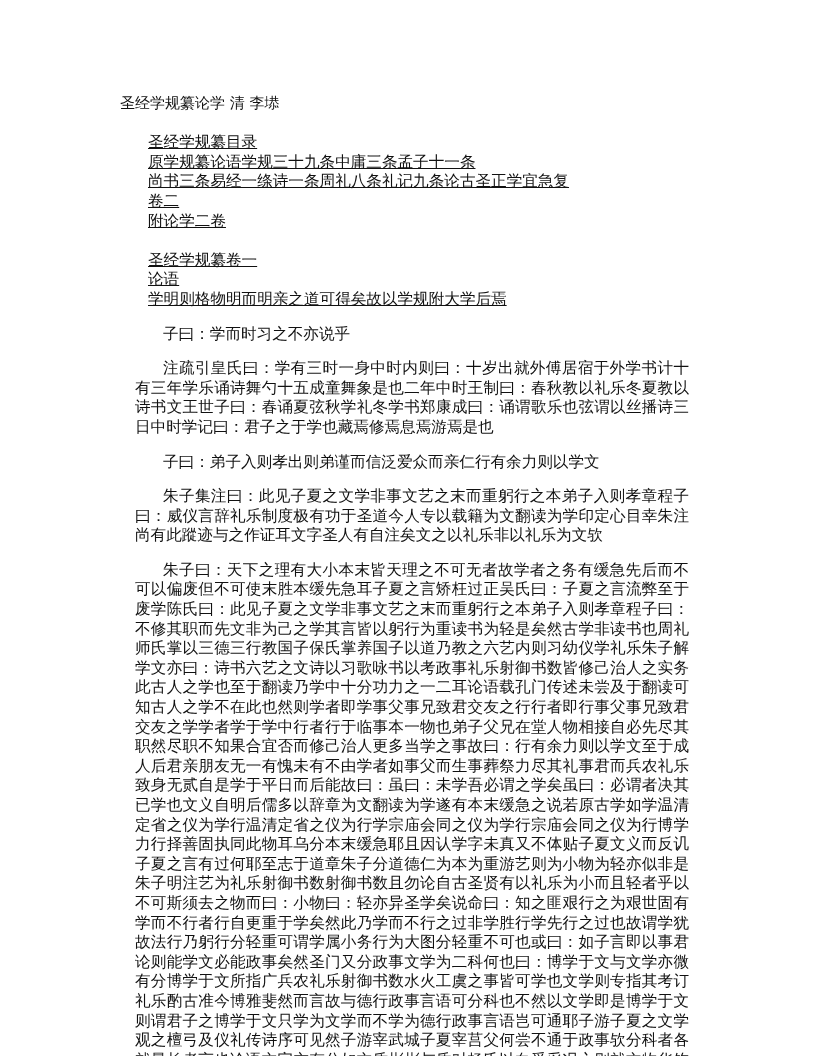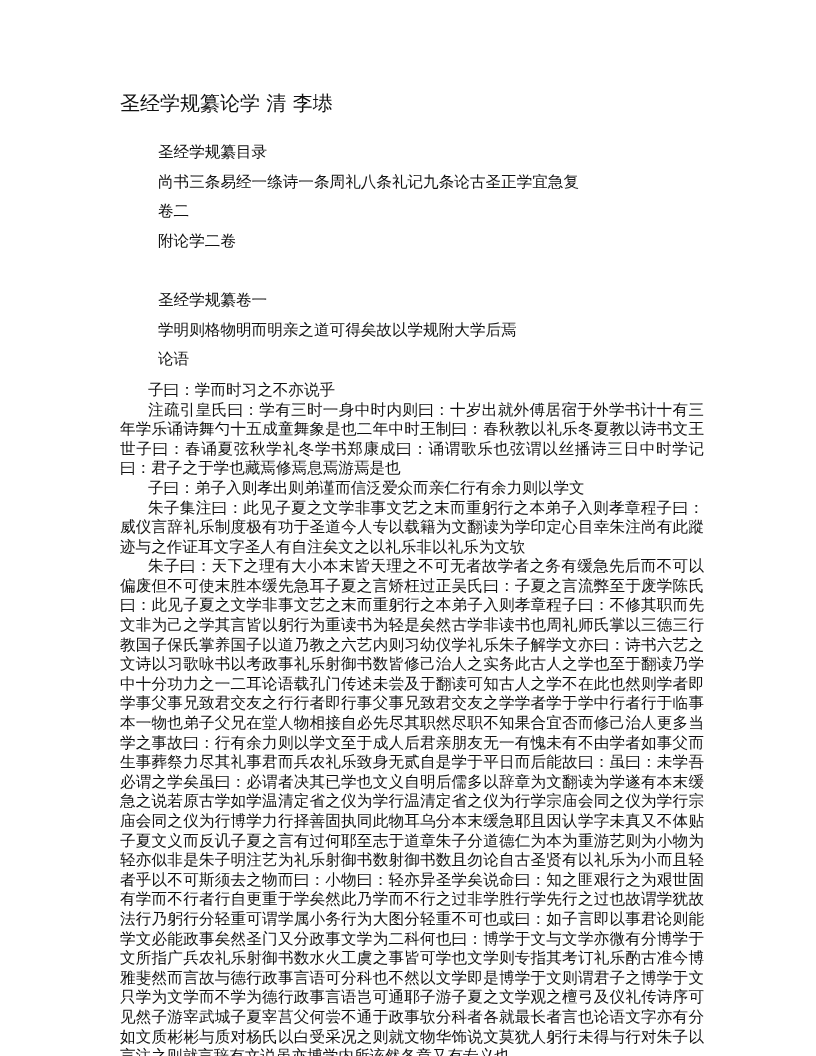--- a/index.html
+++ b/index.html
@@ -18,55 +18,56 @@
   .page {
     position: absolute;
     left: 120px;
     top: 94px;
     width: 584px;
     font-size: 15.6px;
     line-height: 19.6px;
   }
   .title {
     margin: 0;
-    font-size: 20px;
+    font-size: 15px;
     font-weight: normal;
     line-height: 19.6px;
   }
   .gap {
     height: 19.6px;
   }
   .ind {
     padding-left: 28px;
-    margin: 10px;
+    margin: 0;
+    text-decoration: underline;
   }
   .para {
-    margin: 0;
+    margin: 15px;
     text-indent: 28px;
     text-align: justify;
     text-justify: inter-character;
     word-break: break-all;
-    font-family: Liberation Serif, serif;
   }
 </style>
 </head>
 <body>
 
 <div class="page">
   <h1 class="title">圣经学规纂论学 清 李塨</h1>
   <div class="gap"></div>
 
   <p class="ind">圣经学规纂目录</p>
+  <p class="ind">原学规纂论语学规三十九条中庸三条孟子十一条</p>
   <p class="ind">尚书三条易经一绦诗一条周礼八条礼记九条论古圣正学宜急复</p>
   <p class="ind">卷二</p>
   <p class="ind">附论学二卷</p>
   <div class="gap"></div>
 
   <p class="ind">圣经学规纂卷一</p>
+  <p class="ind">论语</p>
   <p class="ind">学明则格物明而明亲之道可得矣故以学规附大学后焉</p>
-  <p class="ind">论语</p>
 
   <p class="para">子曰：学而时习之不亦说乎</p>
   <p class="para">注疏引皇氏曰：学有三时一身中时内则曰：十岁出就外傅居宿于外学书计十有三年学乐诵诗舞勺十五成童舞象是也二年中时王制曰：春秋教以礼乐冬夏教以诗书文王世子曰：春诵夏弦秋学礼冬学书郑康成曰：诵谓歌乐也弦谓以丝播诗三日中时学记曰：君子之于学也藏焉修焉息焉游焉是也</p>
   <p class="para">子曰：弟子入则孝出则弟谨而信泛爱众而亲仁行有余力则以学文</p>
   <p class="para">朱子集注曰：此见子夏之文学非事文艺之末而重躬行之本弟子入则孝章程子曰：威仪言辞礼乐制度极有功于圣道今人专以载籍为文翻读为学印定心目幸朱注尚有此蹤迹与之作证耳文字圣人有自注矣文之以礼乐非以礼乐为文欤</p>
   <p class="para">朱子曰：天下之理有大小本末皆天理之不可无者故学者之务有缓急先后而不可以偏废但不可使末胜本缓先急耳子夏之言矫枉过正吴氏曰：子夏之言流弊至于废学陈氏曰：此见子夏之文学非事文艺之末而重躬行之本弟子入则孝章程子曰：不修其职而先文非为己之学其言皆以躬行为重读书为轻是矣然古学非读书也周礼师氏掌以三德三行教国子保氏掌养国子以道乃教之六艺内则习幼仪学礼乐朱子解学文亦曰：诗书六艺之文诗以习歌咏书以考政事礼乐射御书数皆修己治人之实务此古人之学也至于翻读乃学中十分功力之一二耳论语载孔门传述未尝及于翻读可知古人之学不在此也然则学者即学事父事兄致君交友之行行者即行事父事兄致君交友之学学者学于学中行者行于临事本一物也弟子父兄在堂人物相接自必先尽其职然尽职不知果合宜否而修己治人更多当学之事故曰：行有余力则以学文至于成人后君亲朋友无一有愧未有不由学者如事父而生事葬祭力尽其礼事君而兵农礼乐致身无贰自是学于平日而后能故曰：虽曰：未学吾必谓之学矣虽曰：必谓者决其已学也文义自明后儒多以辞章为文翻读为学遂有本末缓急之说若原古学如学温清定省之仪为学行温清定省之仪为行学宗庙会同之仪为学行宗庙会同之仪为行博学力行择善固执同此物耳乌分本末缓急耶且因认学字未真又不体贴子夏文义而反讥子夏之言有过何耶至志于道章朱子分道德仁为本为重游艺则为小物为轻亦似非是朱子明注艺为礼乐射御书数射御书数且勿论自古圣贤有以礼乐为小而且轻者乎以不可斯须去之物而曰：小物曰：轻亦异圣学矣说命曰：知之匪艰行之为艰世固有学而不行者行自更重于学矣然此乃学而不行之过非学胜行学先行之过也故谓学犹故法行乃躬行分轻重可谓学属小务行为大图分轻重不可也或曰：如子言即以事君论则能学文必能政事矣然圣门又分政事文学为二科何也曰：博学于文与文学亦微有分博学于文所指广兵农礼乐射御书数水火工虞之事皆可学也文学则专指其考订礼乐酌古准今博雅斐然而言故与德行政事言语可分科也不然以文学即是博学于文则谓君子之博学于文只学为文学而不学为德行政事言语岂可通耶子游子夏之文学观之檀弓及仪礼传诗序可见然子游宰武城子夏宰莒父何尝不通于政事欤分科者各就最长者言也论语文字亦有分如文质彬彬与质对杨氏以白受采况之则就文物华饰说文莫犹人躬行未得与行对朱子以言注之则就言辞有文说虽亦博学内所该然各章又有专义也</p>
 </div>
 
 </body></html>

